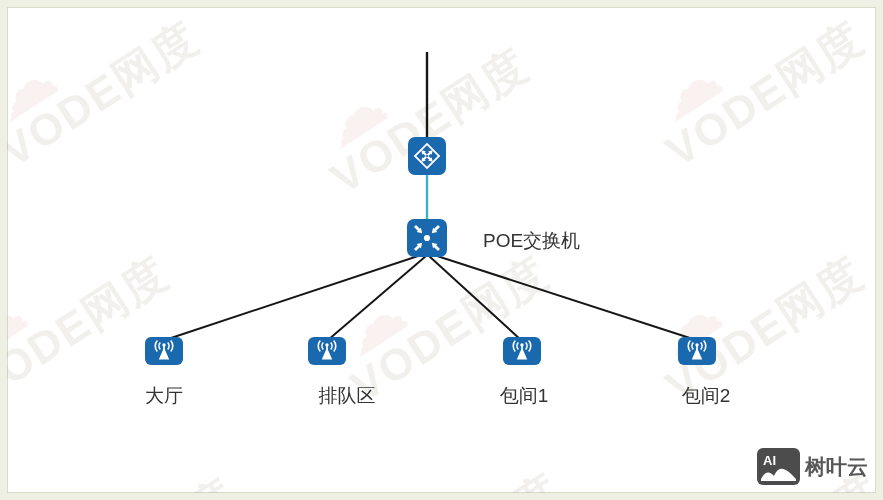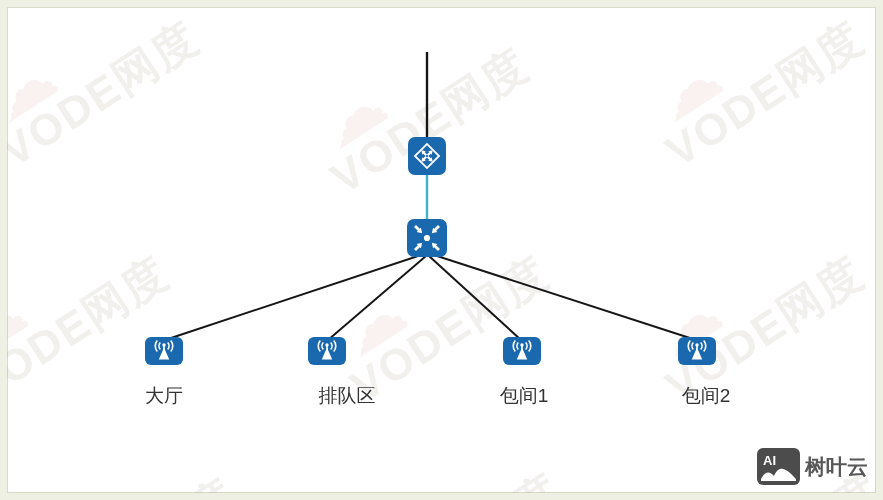--- a/index.html
+++ b/index.html
@@ -106,20 +106,21 @@
           </g>
         <g transform="translate(32,31) rotate(225)">
             <path d="M0,-1.4 L5.4,-1.4 L5.4,-3 L10.2,0 L5.4,3 L5.4,1.4 L0,1.4 Z"></path>
           </g>
         <g transform="translate(8,31) rotate(315)">
             <path d="M0,-1.4 L5.4,-1.4 L5.4,-3 L10.2,0 L5.4,3 L5.4,1.4 L0,1.4 Z"></path>
           </g>
       </g>
     </svg>
   </div>
+  <div class="node-label" style="left:476px;top:221px;">POE交换机</div>
 
   <div class="node" style="left:138px;top:330px;">
     <svg width="38" height="28" viewBox="0 0 38 28">
       <rect x="0" y="0" width="38" height="28" rx="6" fill="#1a68ad"></rect>
       <circle cx="19" cy="8" r="1.7" fill="#ffffff"></circle>
       <rect x="18.2" y="9" width="1.6" height="13" fill="#ffffff"></rect>
       <polygon points="19,10.5 13.8,22.5 24.2,22.5" fill="#ffffff"></polygon>
       <g stroke="#ffffff" stroke-width="1.6" fill="none">
         <path d="M15.3,5.5 A5.3,5.3 0 0,0 15.3,12.5"></path>
         <path d="M12.3,3.5 A8.3,8.3 0 0,0 12.3,14.5"></path>

